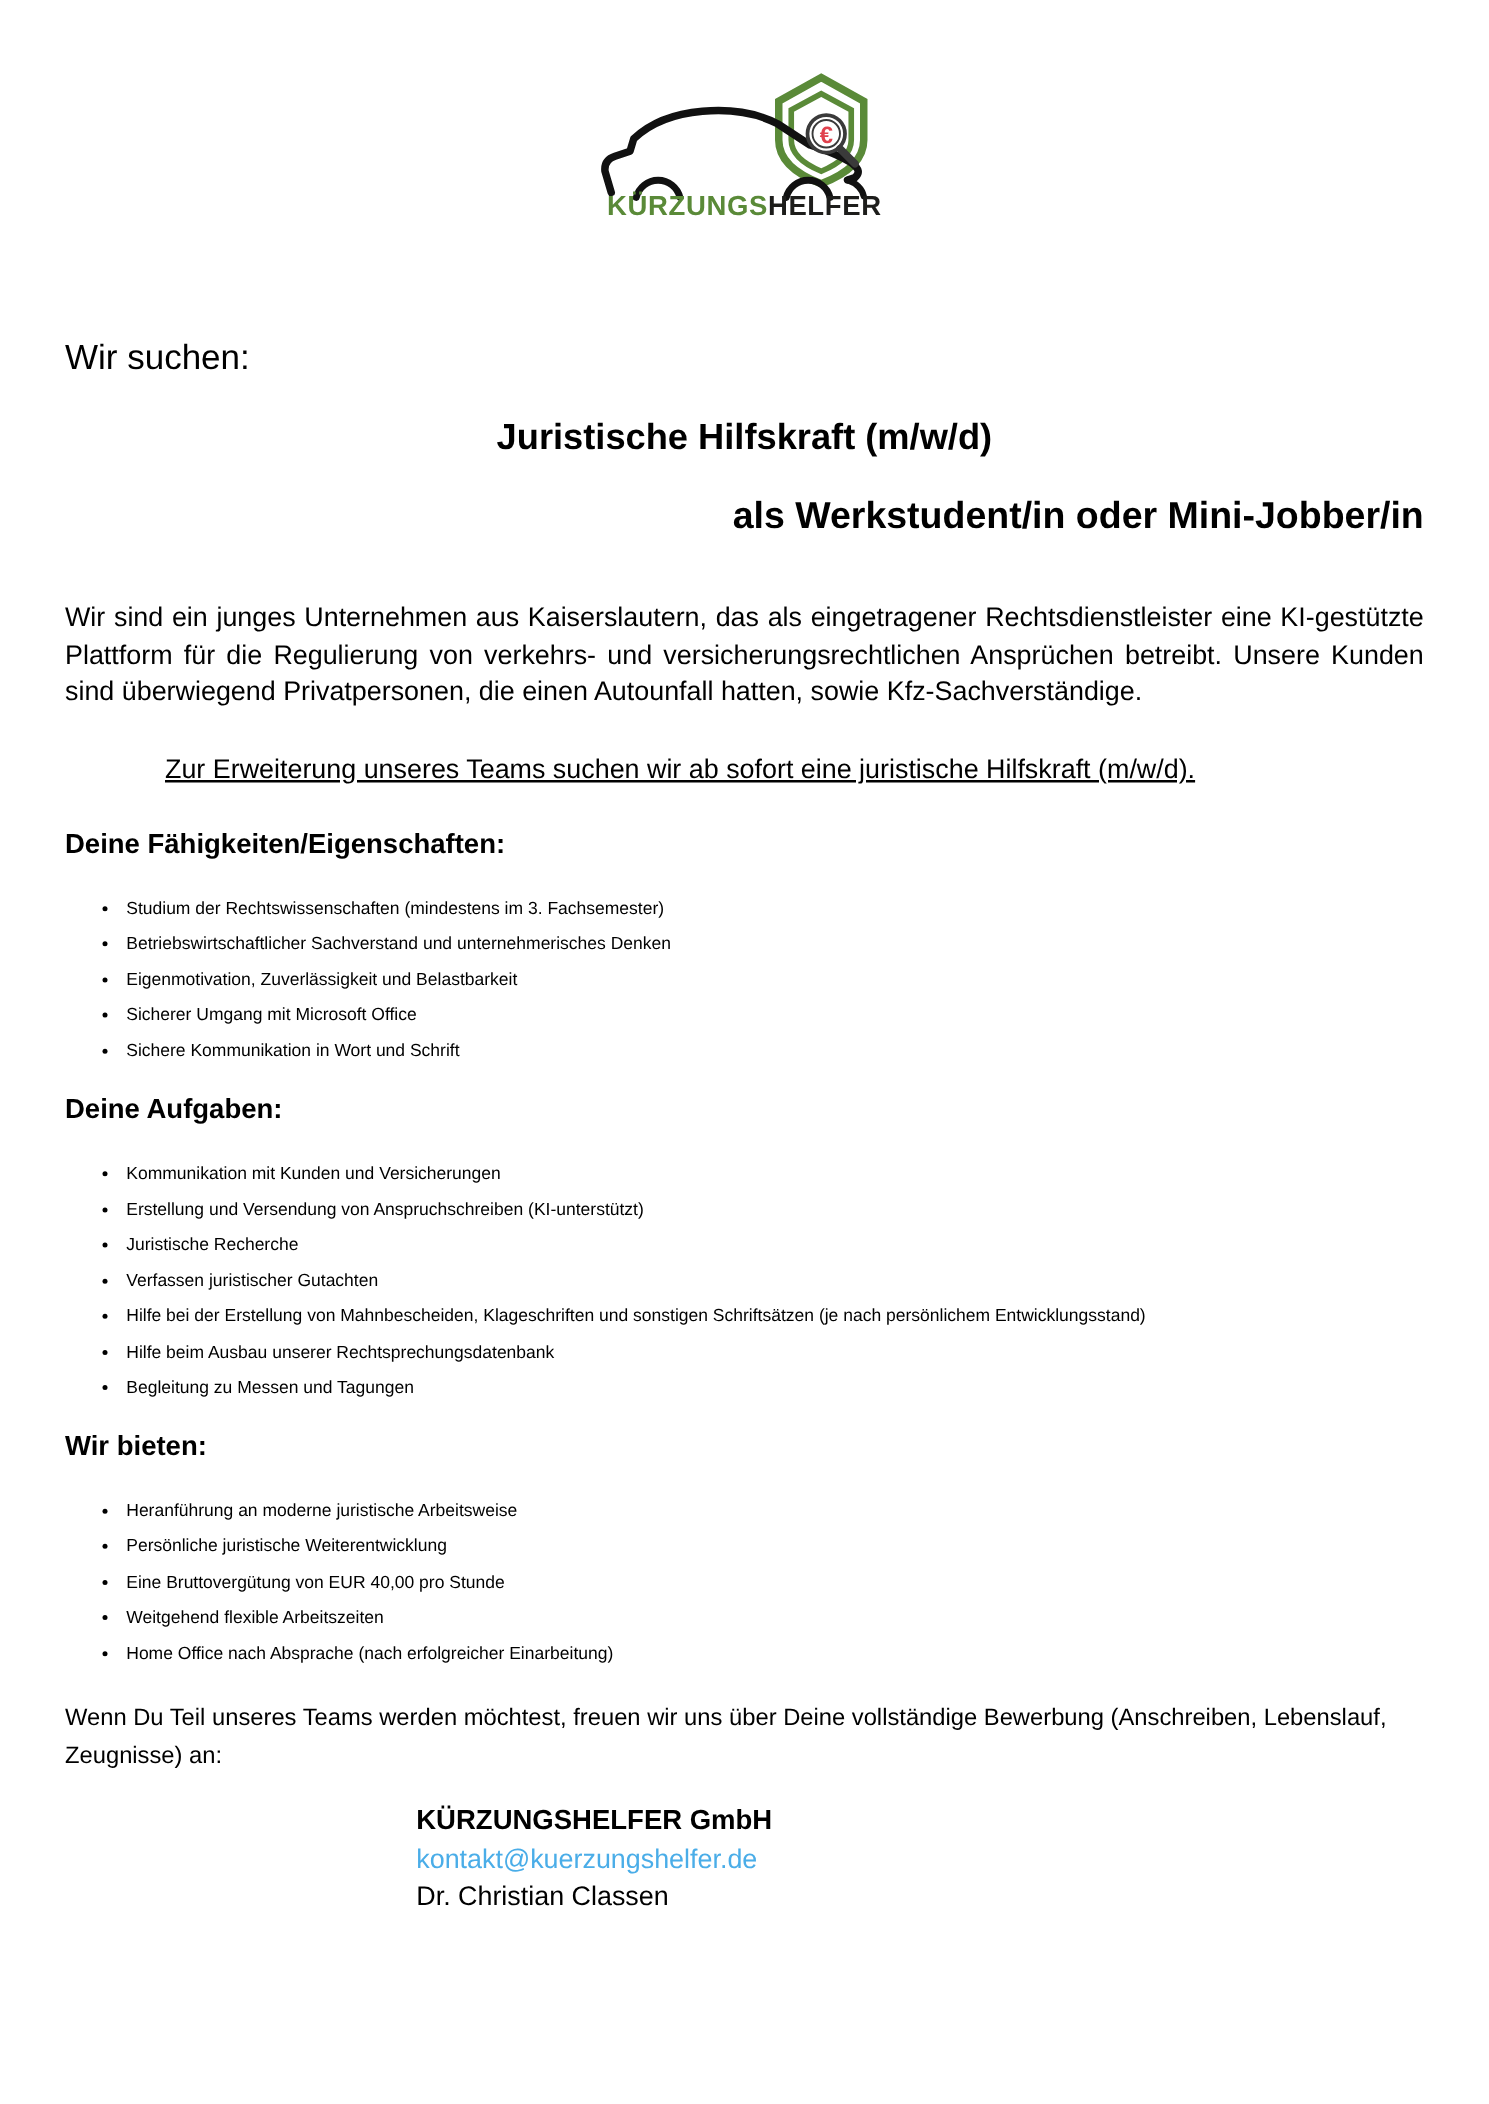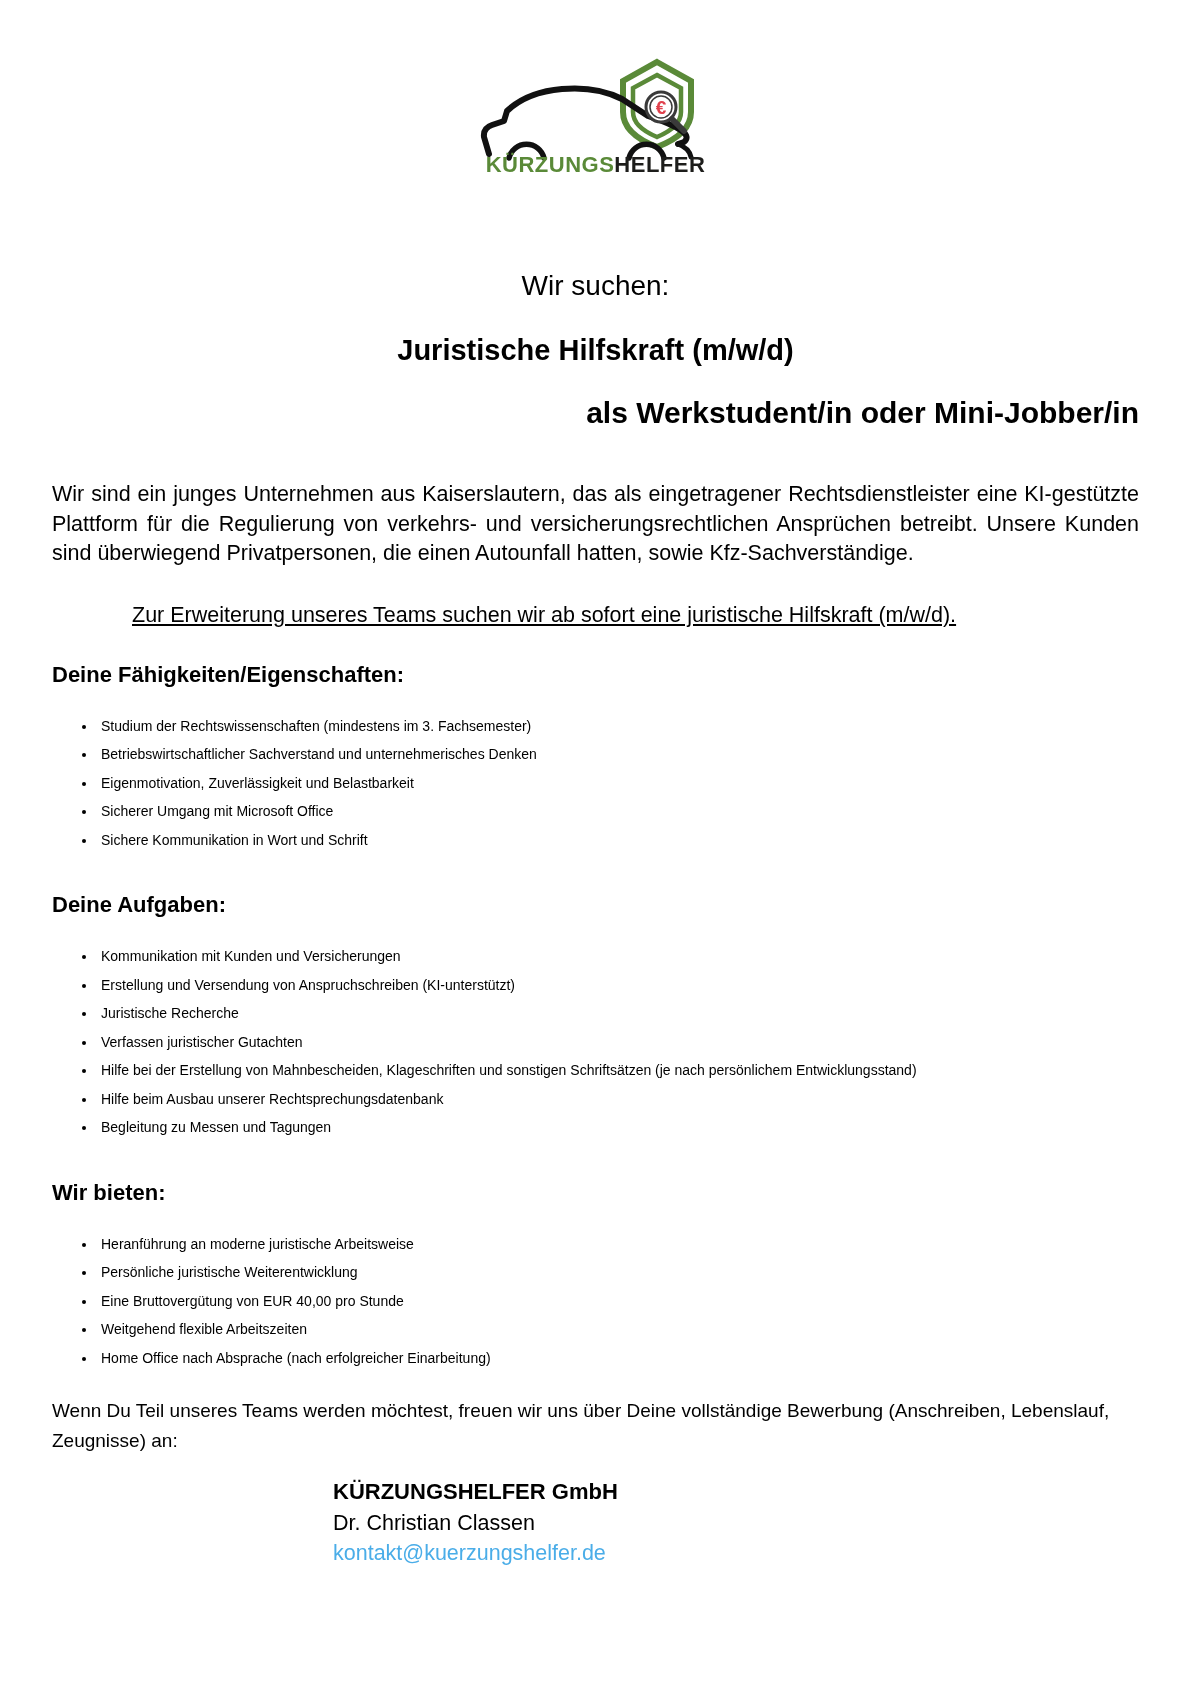--- a/index.html
+++ b/index.html
@@ -13,29 +13,29 @@
   .logo-wrap{text-align:center;}
   .logo-art{display:block;margin:0 auto;}
   .wordmark{
     margin-top:-20px;font-size:22px;font-weight:bold;letter-spacing:.5px;
     line-height:34px;position:relative;z-index:2;white-space:nowrap;
   }
   .wordmark .green{color:#5a8a38;}
   .wordmark .black{color:#1d1d1b;}
 
   
-  .h-line1{margin-top:86px;font-size:28px;line-height:36px;text-align:center;font-weight:normal;}
+  .h-line1{margin-top:86px;font-size:28px;line-height:36px;text-align:left;font-weight:normal;}
   .h-line2{margin-top:26px;font-size:29px;line-height:40px;text-align:center;font-weight:bold;}
   .h-line3{margin-top:22px;font-size:30px;line-height:42px;text-align:right;font-weight:bold;}
 
   
   .intro{margin-top:46px;font-size:21.5px;line-height:29.5px;text-align:justify;}
   .team-line{margin-top:32px;font-size:21.5px;line-height:29px;text-indent:80px;text-decoration:underline;}
 
-  .section-title{margin-top:36px;font-size:22px;line-height:30px;font-weight:bold;}
+  .section-title{margin-top:18px;font-size:22px;line-height:30px;font-weight:bold;}
   .section-title.first{margin-top:30px;}
   ul.bullets{margin:22px 0 0 0;padding:0 0 0 45px;list-style:disc;}
   ul.bullets li{font-size:14px;line-height:28.5px;padding-left:4px;}
 
   .closing{margin-top:24px;font-size:19px;line-height:29.5px;}
 
   
   .contact{margin-top:22px;margin-left:281px;font-size:21.5px;line-height:30.5px;}
   .contact .company{font-weight:bold;font-size:22px;}
   .contact a{color:#4aade8;text-decoration:none;}
@@ -111,17 +111,17 @@
       <li>Eine Bruttovergütung von EUR 40,00 pro Stunde</li>
       <li>Weitgehend flexible Arbeitszeiten</li>
       <li>Home Office nach Absprache (nach erfolgreicher Einarbeitung)</li>
     </ul>
   </div>
 
   <p class="closing">Wenn Du Teil unseres Teams werden möchtest, freuen wir uns über Deine vollständige Bewerbung (Anschreiben, Lebenslauf, Zeugnisse) an:</p>
 
   <div class="contact">
     <div class="company">KÜRZUNGSHELFER GmbH</div>
+    <div><a href="#">kontakt@kuerzungshelfer.de</a></div>
     <div>Dr. Christian Classen</div>
-    <div><a href="#">kontakt@kuerzungshelfer.de</a></div>
   </div>
 
 </div>
 
 </body></html>

